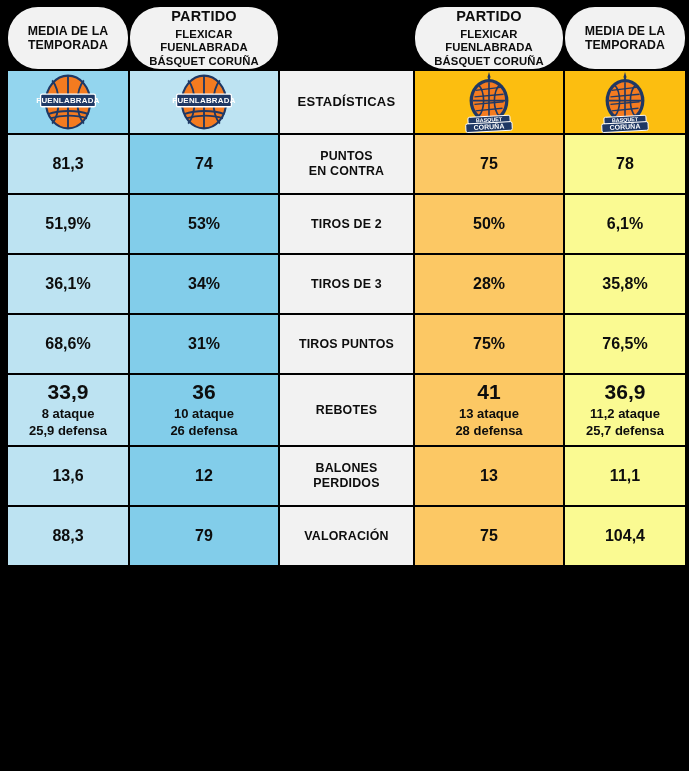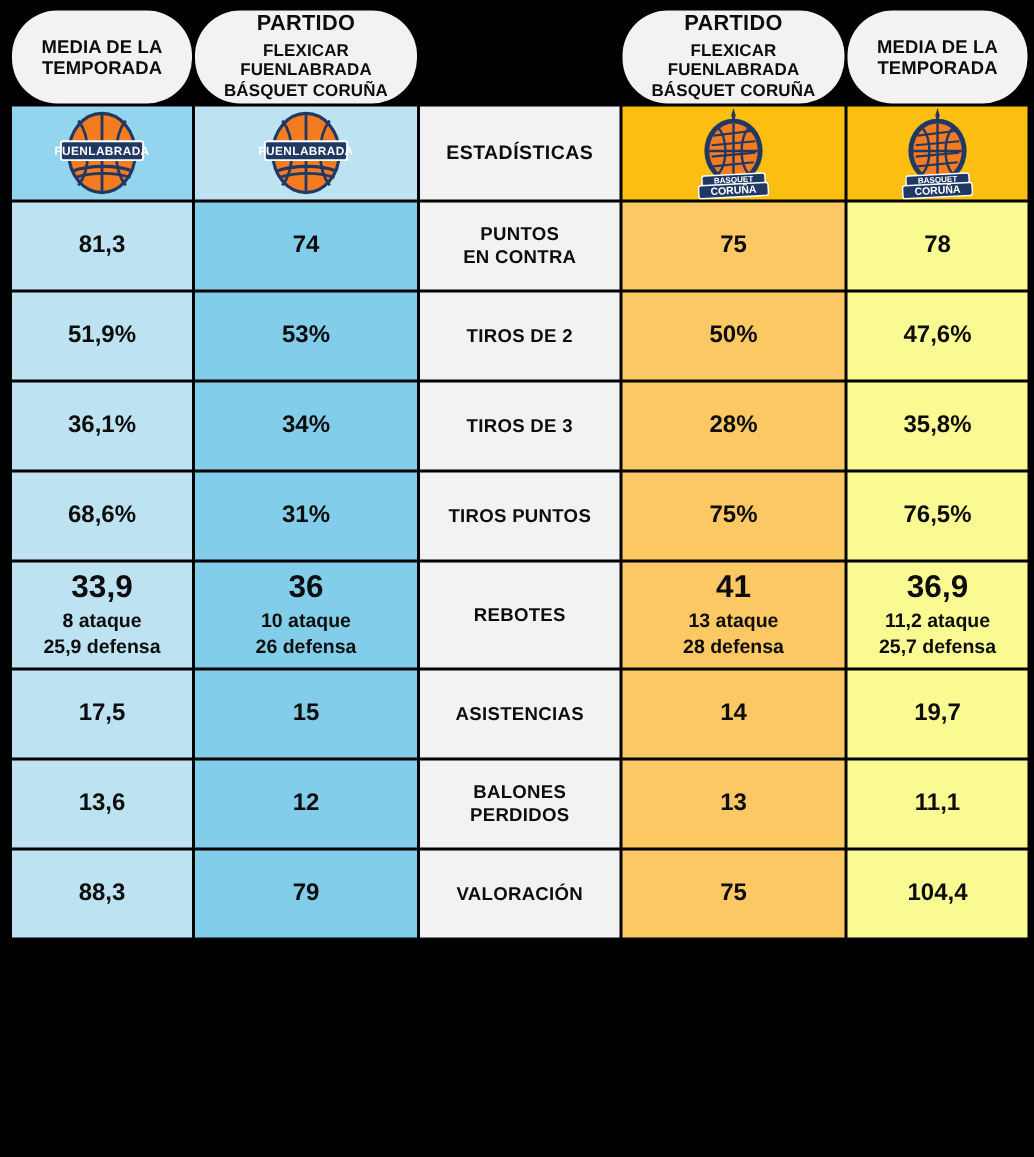--- a/index.html
+++ b/index.html
@@ -205,21 +205,21 @@
   </tr>
 
   <tr class="data">
     <td class="v-left-avg">51,9%</td>
     <td class="v-left-game">53%</td>
     <td class="v-stat">
       <span class="statline">TIROS DE 2</span>
       <span class="statline"></span>
     </td>
     <td class="v-right-game">50%</td>
-    <td class="v-right-avg">47,6%</td>
+    <td class="v-right-avg">6,1%</td>
   </tr>
 
   <tr class="data">
     <td class="v-left-avg">36,1%</td>
     <td class="v-left-game">34%</td>
     <td class="v-stat">
       <span class="statline">TIROS DE 3</span>
       <span class="statline"></span>
     </td>
     <td class="v-right-game">28%</td>
@@ -254,30 +254,20 @@
       <span class="reb-sub">13 ataque</span>
       <span class="reb-sub">28 defensa</span>
     </td>
     <td class="v-right-avg">
       <span class="reb-main">36,9</span>
       <span class="reb-sub">11,2 ataque</span>
       <span class="reb-sub">25,7 defensa</span>
     </td>
   </tr>
 
-  <tr class="data">
-    <td class="v-left-avg">17,5</td>
-    <td class="v-left-game">15</td>
-    <td class="v-stat">
-      <span class="statline">ASISTENCIAS</span>
-      <span class="statline"></span>
-    </td>
-    <td class="v-right-game">14</td>
-    <td class="v-right-avg">19,7</td>
-  </tr>
 
 
   <tr class="data">
     <td class="v-left-avg">13,6</td>
     <td class="v-left-game">12</td>
     <td class="v-stat">
       <span class="statline">BALONES</span>
       <span class="statline">PERDIDOS</span>
     </td>
     <td class="v-right-game">13</td>

